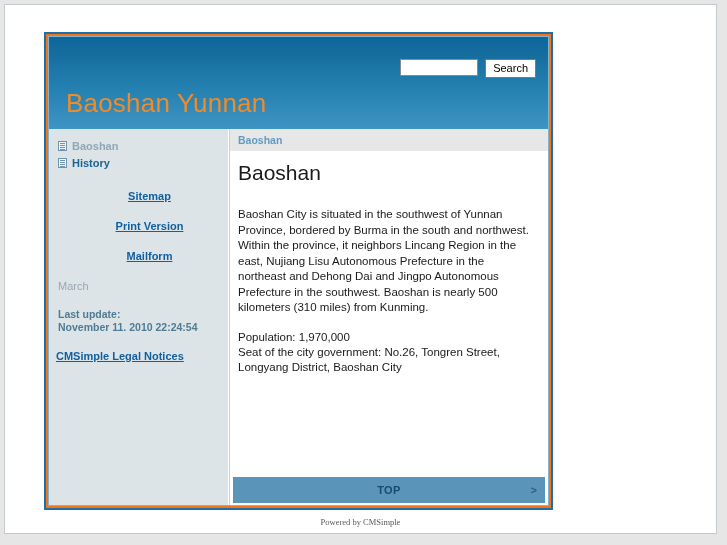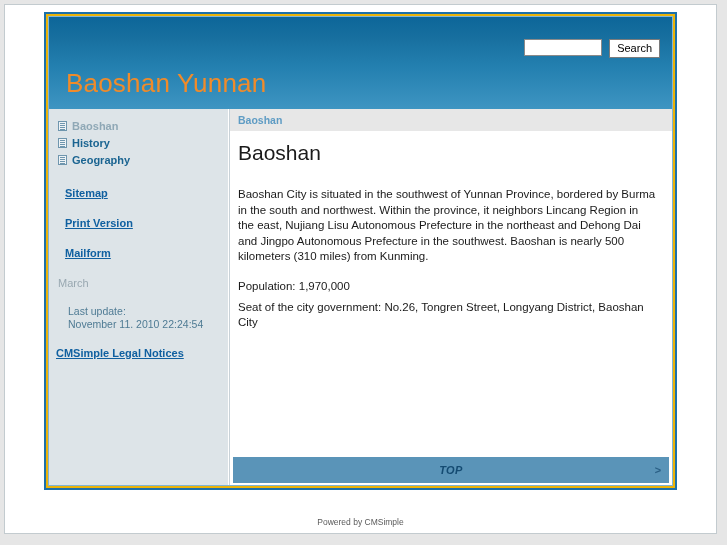--- a/index.html
+++ b/index.html
@@ -23,26 +23,26 @@
     height: 530px;
     background: #ffffff;
     border: 1px solid #c3cbcf;
     box-sizing: border-box;
   }
 
   
   #site-wrapper {
     position: absolute;
     left: 39px;
-    top: 7px;
-    width: 633px;
+    top: 27px;
+    width: 509px;
     height: 478px;
     box-sizing: border-box;
     border: 2px solid #1c70a8;
-    background: #eab308;
+    background: #f97316;
     padding: 2px;
   }
   #site-inner {
     position: relative;
     width: 100%;
     height: 100%;
     box-sizing: border-box;
     border: 1px solid #7fb4d4;
     background: #ffffff;
     overflow: hidden;
@@ -153,41 +153,42 @@
     position: absolute;
     left: 1px; top: 1px; right: 1px;
     height: 1px;
     background: #6f96ae;
     box-shadow: 0 2px 0 #6f96ae, 0 4px 0 #6f96ae, 0 6px 0 #6f96ae;
   }
   .menu-item.is-active .menu-label { color: #8fa8b6; }
   .menu-item .menu-label { color: #1a6491; }
 
   .sidebar-links {
-    padding: 18px 0 0 16px;
+    padding: 18px 0 0 22px;
+    text-align: center;
   }
   .sidebar-link {
     display: block;
     font-size: 11px;
     font-weight: bold;
     color: #1060a0;
     text-decoration: underline;
     margin-bottom: 18px;
     cursor: pointer;
   }
   #login-text {
     padding-left: 9px;
     font-size: 11px;
     color: #99a8b1;
     margin-bottom: 16px;
   }
   #last-update-block {
-    padding-left: 19px;
+    padding-left: 9px;
     font-size: 10.5px;
-    font-weight: normal;
+    font-weight: bold;
     color: #4f7b94;
     line-height: 13px;
     margin-bottom: 16px;
   }
   #legal-link {
     display: block;
     padding-left: 7px;
     font-size: 11px;
     font-weight: bold;
     color: #1060a0;
@@ -220,38 +221,37 @@
   }
   #content-heading {
     margin: 0 0 22px 0;
     font-family: "Liberation Sans", sans-serif;
     font-weight: normal;
     font-size: 21px;
     line-height: 24px;
     color: #1a1a1a;
   }
   .content-para {
-    margin: 6px 0 14px 0;
+    margin: 0 0 14px 0;
     font-size: 11.5px;
     line-height: 15.5px;
     color: #1a1a1a;
   }
   .content-para.tight { line-height: 15px; }
 
   
   #top-bar {
     height: 26px;
     margin: 0 3px 5px 3px;
     background: #5a94b8;
     display: flex;
     align-items: center;
     justify-content: center;
     position: relative;
     cursor: pointer;
-    font-style: italic;
   }
   #top-bar-label {
     font-size: 11px;
     font-weight: bold;
     color: #144b72;
     letter-spacing: 0.4px;
   }
   #top-bar-arrow {
     position: absolute;
     right: 8px;
@@ -262,21 +262,21 @@
 
   
   #site-footer {
     position: absolute;
     left: 0;
     right: 0;
     top: 512px;
     text-align: center;
     font-size: 8.5px;
     color: #5a5a5a;
-    font-family: Liberation Sans, sans-serif;
+    font-family: Liberation Serif, serif;
   }
 </style>
 </head>
 <body>
 
 <div id="viewport-frame">
 
   <div id="site-wrapper">
     <div id="site-inner">
 
@@ -296,24 +296,20 @@
 
           <ul id="menu-list">
             <li class="menu-item is-active">
               <span class="page-icon"></span>
               <span class="menu-label">Baoshan</span>
             </li>
             <li class="menu-item">
               <span class="page-icon"></span>
               <span class="menu-label">History</span>
             </li>
-            <li class="menu-item">
-              <span class="page-icon"></span>
-              <span class="menu-label">Geography</span>
-            </li>
           </ul>
 
           <div class="sidebar-links">
             <a class="sidebar-link" href="#">Sitemap</a>
             <a class="sidebar-link" href="#">Print Version</a>
             <a class="sidebar-link" href="#">Mailform</a>
           </div>
 
           <div id="login-text">March</div>
 

